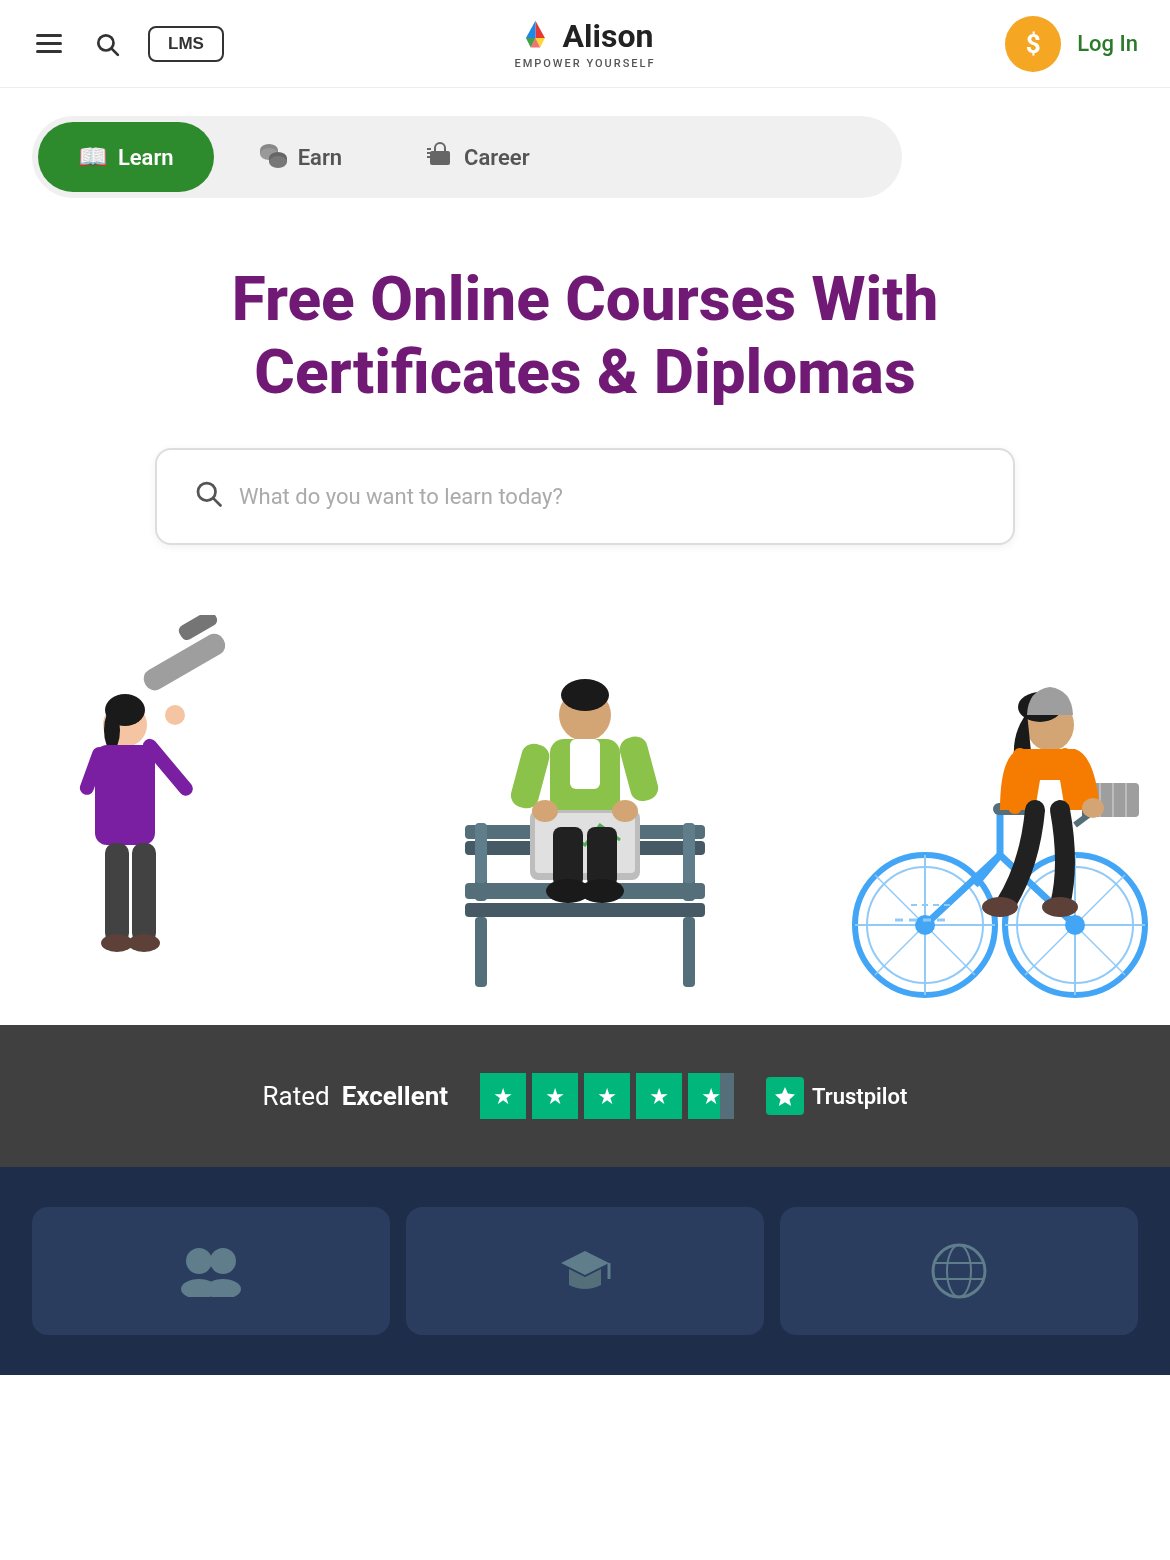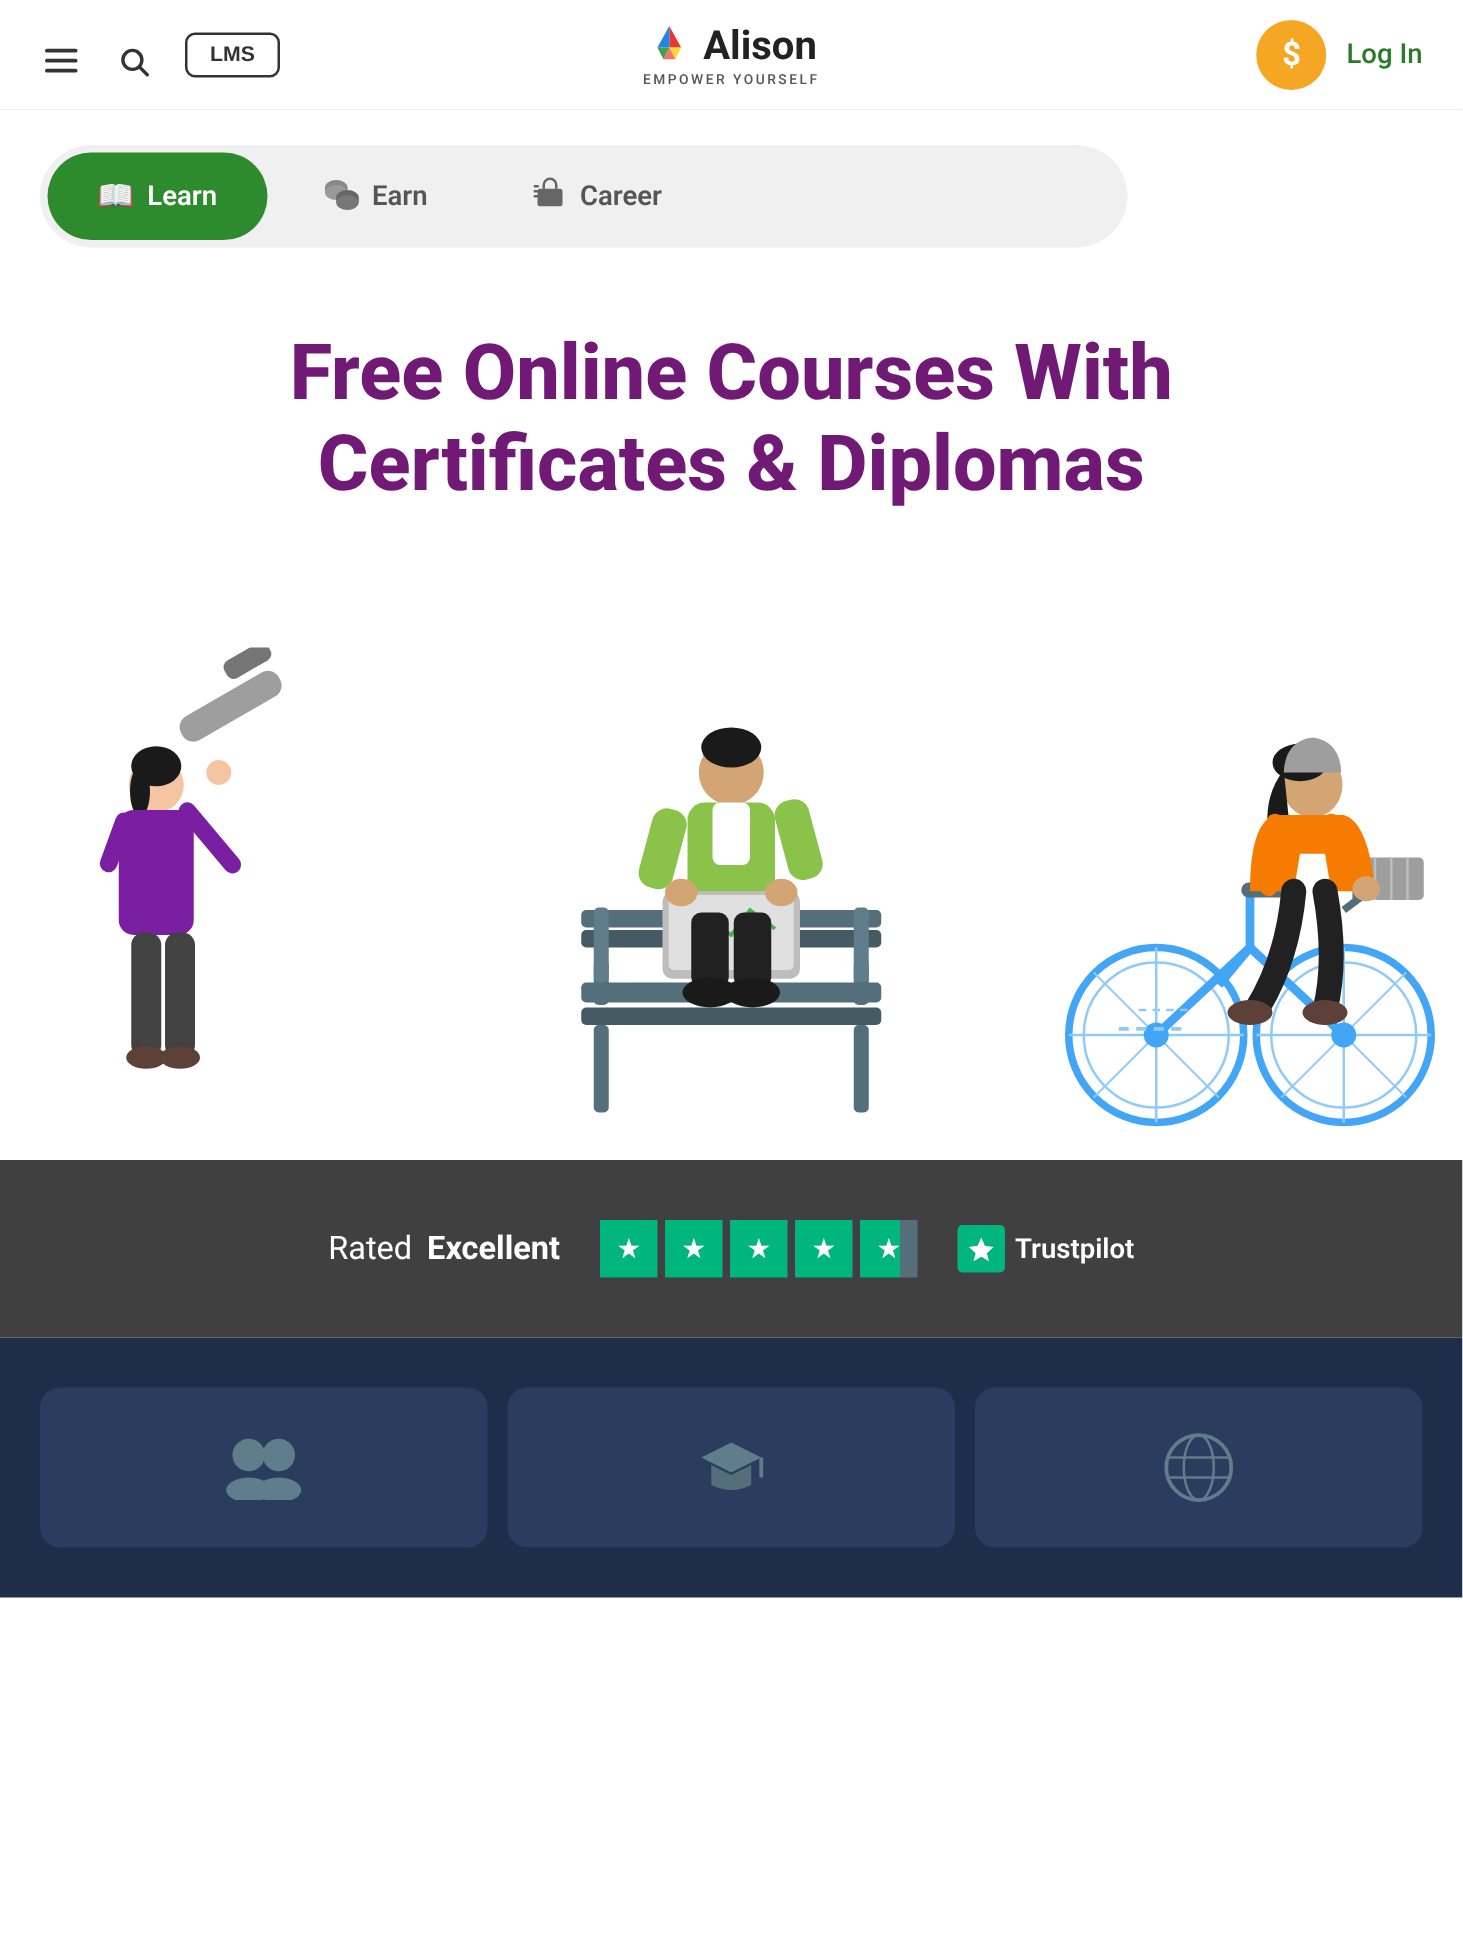--- a/index.html
+++ b/index.html
@@ -17,21 +17,21 @@
       display: flex;
       align-items: center;
       justify-content: space-between;
       padding: 16px 32px;
       background: #fff;
       border-bottom: 1px solid #eee;
       height: 88px;
     }
     .header-left {
       display: flex;
-      align-items: flex-end;
+      align-items: center;
       gap: 28px;
     }
     .hamburger-icon {
       display: flex;
       flex-direction: column;
       gap: 5px;
       cursor: pointer;
       padding: 4px;
     }
     .hamburger-icon span {
@@ -372,20 +372,29 @@
           <line x1="1" y1="16" x2="5" y2="16" stroke="#666" stroke-width="2"></line>
         </svg>
       </span>
       <span>Career</span>
     </div>
   </div>
 </div>
 
 <section class="hero">
   <h1 class="hero-title">Free Online Courses With Certificates &amp; Diplomas</h1>
+  <div class="search-bar">
+    <span class="search-bar-icon">
+      <svg width="30" height="30" viewBox="0 0 24 24" fill="none" stroke="#555" stroke-width="2.2" stroke-linecap="round">
+        <circle cx="11" cy="11" r="7"></circle>
+        <line x1="16.5" y1="16.5" x2="22" y2="22"></line>
+      </svg>
+    </span>
+    <span class="search-placeholder">What do you want to learn today?</span>
+  </div>
 </section>
 
 <div class="illustration-area">
 
   <div class="person1">
     <svg viewBox="0 0 200 380" xmlns="http://www.w3.org/2000/svg" class="illustration-svg">
 
       <rect x="100" y="60" width="90" height="22" rx="10" fill="#9e9e9e" transform="rotate(-30 100 60)"></rect>
       <rect x="155" y="38" width="40" height="16" rx="6" fill="#757575" transform="rotate(-30 100 60)"></rect>
 

